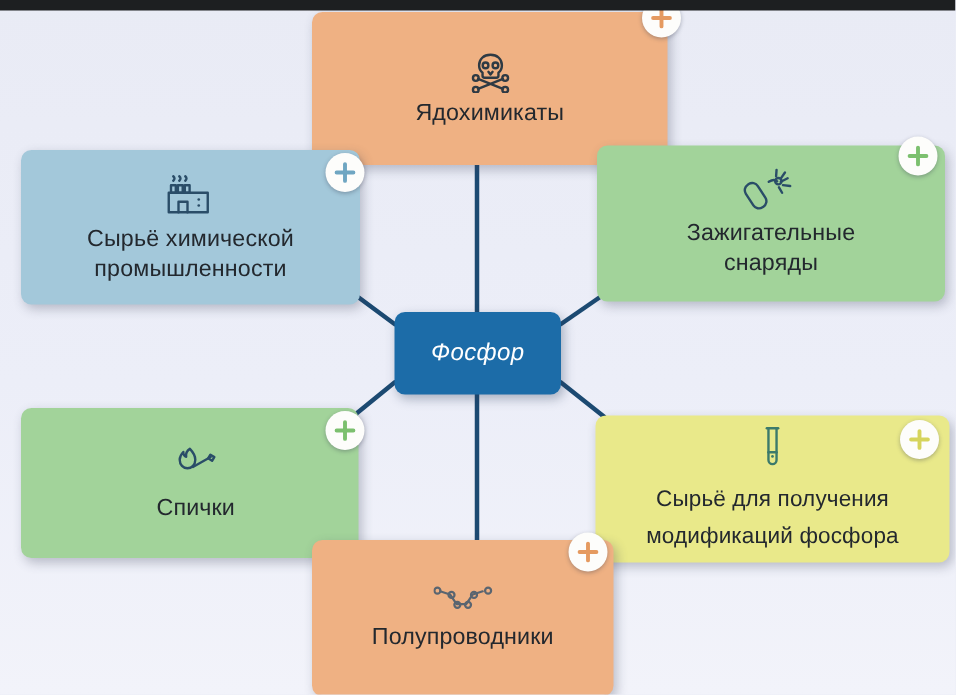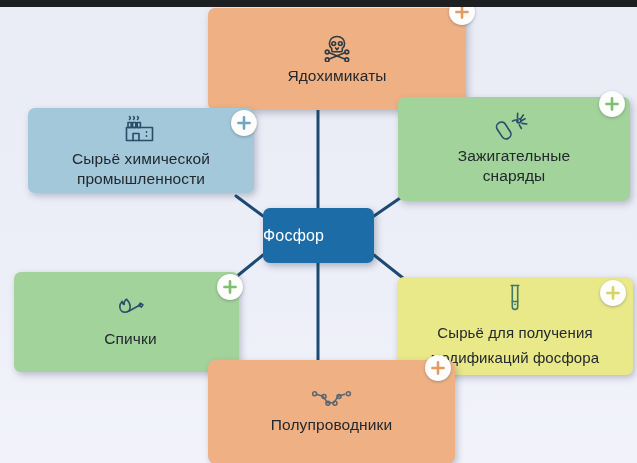--- a/index.html
+++ b/index.html
@@ -56,34 +56,35 @@
   }
   .plus svg{display:block;}
 
   
   #center-node{
     position:absolute;
     left:263px;top:208px;width:111px;height:55px;
     background:#1c6ca8;
     border-radius:7px;
     box-shadow:2px 3px 7px rgba(40,60,90,.35);
-    display:flex;align-items:center;
+    display:flex;align-items:center;justify-content:center;
     z-index:8;
+    font-style:italic;
   }
   #center-node .label{
     color:#ffffff;font-size:16px;letter-spacing:.2px;
   }
 
   
-  #card-poison   {left:208px;top:8px;  width:258px;height:102px;}
-  #card-rawchem  {left:28px; top:100px;width:226px;height:85px;margin-top:8px;}
+  #card-poison   {left:208px;top:8px;  width:237px;height:102px;}
+  #card-rawchem  {left:14px; top:100px;width:226px;height:103px;}
   #card-incend   {left:398px;top:97px; width:232px;height:104px;}
   #card-matches  {left:14px; top:272px;width:225px;height:100px;padding-left:8px;}
   #card-rawmod   {left:397px;top:277px;width:236px;height:98px;}
-  #card-semi     {left:208px;top:360px;width:247px;height:104px;border-radius:8px;}
+  #card-semi     {left:208px;top:360px;width:201px;height:104px;}
 
   #card-rawmod .label{font-size:15px;line-height:25px;}
 </style>
 </head>
 <body>
 
 <div id="stage">
 
   <div class="topbar"></div>
 

